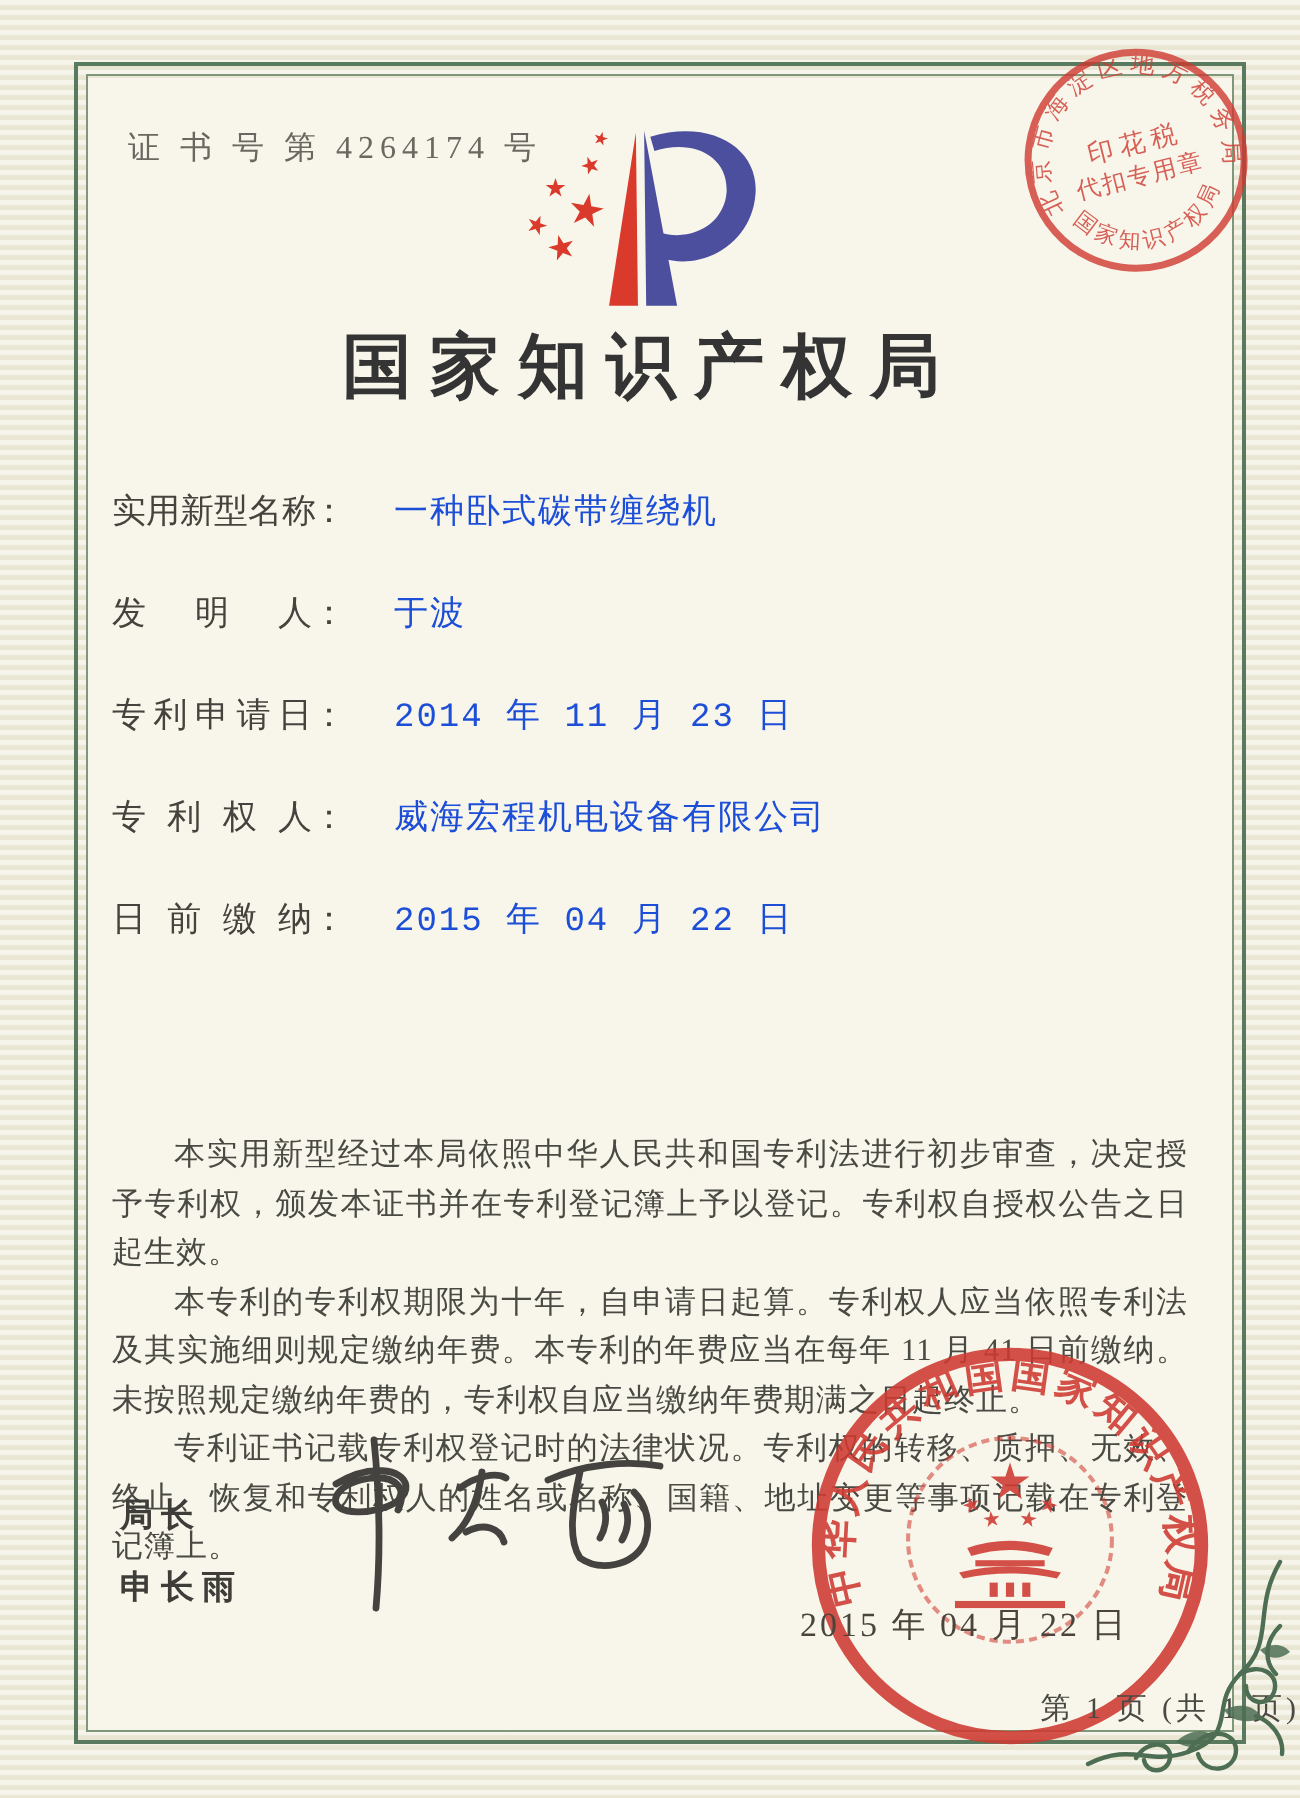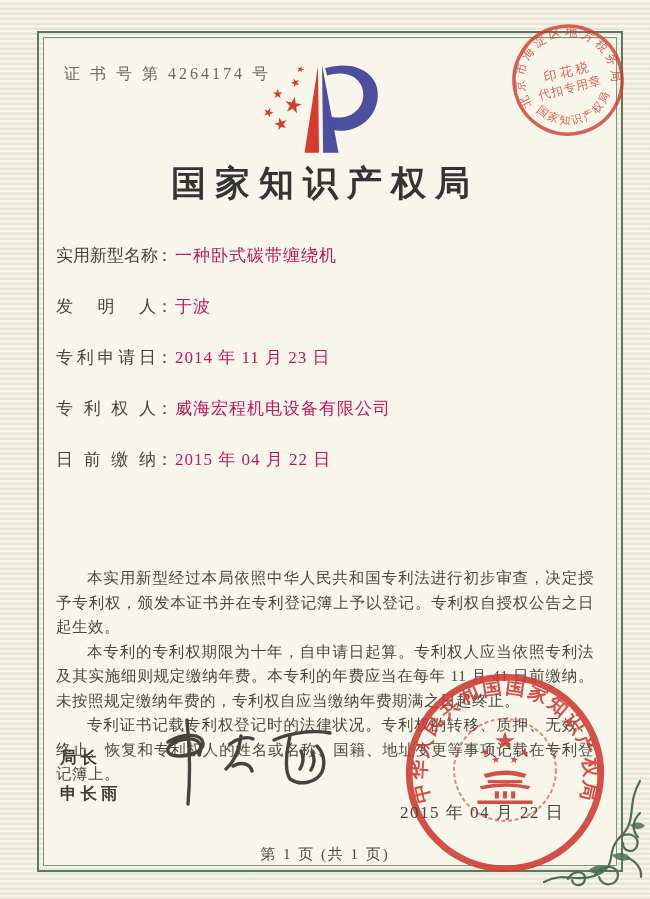--- a/index.html
+++ b/index.html
@@ -20,35 +20,35 @@
 
   .logo{position:absolute;left:253px;top:58px;width:134px;height:98px;}
 
   .title{position:absolute;left:0;top:160px;width:100%;text-align:center;
     font-size:35px;font-weight:600;letter-spacing:9px;color:#343434;}
 
   .fields{position:absolute;left:56px;top:244px;width:540px;}
   .f-row{height:24px;margin-bottom:27px;font-size:17px;white-space:nowrap;}
   .f-label{display:inline-block;width:100px;text-align:justify;text-align-last:justify;color:#45433d;vertical-align:bottom;}
   .f-colon{color:#45433d;}
-  .f-value{color:#be185d;margin-left:2px;letter-spacing:1px;}
+  .f-value{color:#1d4ed8;margin-left:24px;letter-spacing:1px;font-family:Liberation Mono, monospace;}
 
   .paras{position:absolute;left:56px;top:521px;width:538px;margin-top:45px;}
   .paras p{margin:0;text-indent:31px;font-size:15.5px;line-height:24.5px;
     text-align:justify;color:#4a4a44;letter-spacing:.5px;}
 
   .director{position:absolute;left:60px;top:740px;font-size:16.5px;color:#3f3d39;letter-spacing:4px;line-height:36px;font-weight:bold;}
   .sig{position:absolute;left:138px;top:708px;width:230px;height:105px;}
 
   .seal{position:absolute;left:398px;top:668px;width:214px;height:214px;opacity:.88;}
   .seal-date{position:absolute;left:400px;top:801px;font-size:17px;letter-spacing:1.5px;color:#4b443c;z-index:5;}
 
   .tax-stamp{position:absolute;left:498px;top:14px;width:142px;height:140px;transform:rotate(-14deg);opacity:.8;}
 
-  .footer{position:absolute;left:0;top:845px;width:100%;text-align:center;font-size:15px;letter-spacing:2px;color:#4a4a44;}
+  .footer{position:absolute;left:0;top:845px;width:100%;text-align:right;font-size:15px;letter-spacing:2px;color:#4a4a44;}
 
   .ornament{position:absolute;right:0;bottom:0;width:122px;height:136px;}
 </style>
 </head>
 <body>
 
 <svg width="0" height="0" style="position:absolute" aria-hidden="true">
   <defs>
     <polygon id="star" points="0,-1 0.225,-0.309 0.951,-0.309 0.363,0.118 0.588,0.809 0,0.382 -0.588,0.809 -0.363,0.118 -0.951,-0.309 -0.225,-0.309"></polygon>
   </defs>

